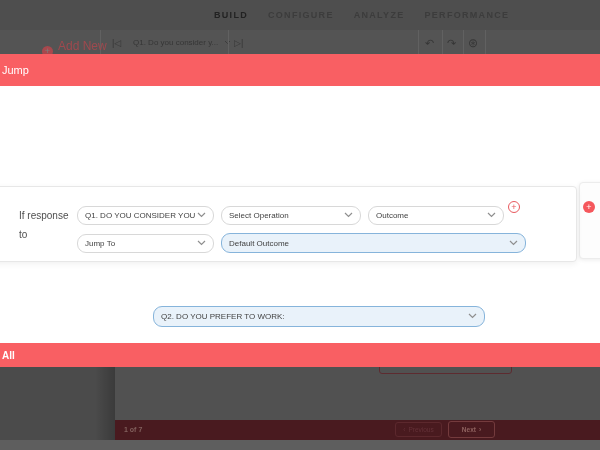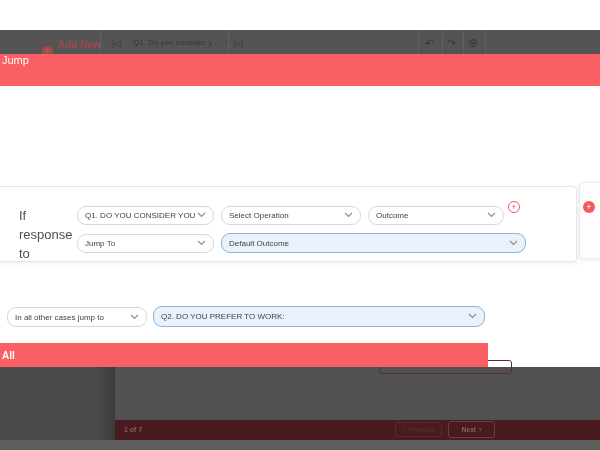--- a/index.html
+++ b/index.html
@@ -12,38 +12,38 @@
          display:flex; align-items:center; gap:20px; padding-left:214px; }
   .nav .tab { font-size:9px; font-weight:bold; letter-spacing:1.3px; color:#3c3c3c; cursor:default; }
   .nav .tab.active { color:#222; }
 
   .toolbar { position:absolute; left:0; top:30px; width:600px; height:26px; background:#545454;
              border-bottom:1px solid #3f3f3f;text-align:right; }
   .tb-sep { position:absolute; top:0; width:1px; height:26px; background:#616161; }
   .tb-item { position:absolute; top:0; height:26px; line-height:26px; color:#363636; font-size:8px; }
   .addnew-circle { position:absolute; left:42px; top:46px; width:11px; height:11px; border-radius:50%;
                    background:#a8484d; color:#7e7e7e; font-size:9px; line-height:10px; text-align:center; }
-  .addnew-label { position:absolute; left:58px; top:39px; font-size:10px; font-weight:bold; color:#9f494e; }
+  .addnew-label { position:absolute; left:58px; top:39px; font-size:12px; font-weight:normal; color:#9f494e; }
   .q-chev { display:inline-block; margin-left:6px; }
 
   
   .modal-header { position:absolute; left:0; top:54px; width:600px; height:32px; background:#f95f63;
-                  color:#fff; font-size:11px; display:flex; padding-left:2px; z-index:5; }
+                  color:#fff; font-size:11px; display:flex; align-items:center; padding-left:2px; z-index:5; }
   .modal-body { position:absolute; left:0; top:86px; width:600px; height:257px; background:#fff; }
-  .modal-footer { position:absolute; left:0; top:343px; width:488px; height:24px; background:#f95f63;
+  .modal-footer { position:absolute; left:0; top:343px; width:600px; height:24px; background:#f95f63;
                   color:#fff; font-size:10px; font-weight:bold; display:flex; align-items:center;
                   padding-left:2px; z-index:5; }
 
   
   .bg-card { position:absolute; left:579px; top:96px; width:40px; height:77px; background:#fdfdfd;
              border:1px solid #ececec; border-radius:4px; box-shadow:0 1px 4px rgba(0,0,0,.08); }
   .cond-card { position:absolute; left:-22px; top:100px; width:599px; height:76px; background:#fff;
                border:1px solid #e7e7e7; border-radius:4px; box-shadow:0 2px 6px rgba(0,0,0,.06); }
   .if-label { position:absolute; left:40px; top:19px; width:56px; height:19px; line-height:19px;
-              font-size:13px; color:#4f4f4f; }
+              font-size:10px; color:#4f4f4f; }
   .sel { position:absolute; height:19px; background:#fff; border:1px solid #d8d8d8; border-radius:9px;
          display:flex; align-items:center; justify-content:space-between; padding:0 7px;
          font-size:8px; color:#424242; cursor:pointer; }
   .sel .txt { white-space:nowrap; overflow:hidden; }
   .sel.blue { background:#e9f2fa; border:1.5px solid #86b4db; height:20px; }
   .plus-outline { position:absolute; left:529px; top:14px; width:12px; height:12px; border:1px solid #e8595e;
                   border-radius:50%; color:#e8595e; font-size:9px; line-height:10px; text-align:center; cursor:pointer; }
   .plus-solid { position:absolute; left:583px; top:115px; width:12px; height:12px; background:#f5575c;
                 border-radius:50%; color:#fff; font-size:9px; line-height:12px; text-align:center;
                 cursor:pointer; z-index:6; }
@@ -62,20 +62,26 @@
           justify-content:center; gap:3px; cursor:pointer; }
   .pill.prev { left:280px; top:2px; width:47px; height:15px; border:1px solid #5c282d; color:#643138; }
   .pill.next { left:333px; top:1px; width:47px; height:17px; border:1px solid #743b3d; color:#8f625f; font-weight:bold; }
   .bottom-strip { position:absolute; left:0; top:440px; width:600px; height:10px; background:#5e5e5e; }
 </style>
 </head>
 <body>
 
 <div class="stage">
 
+  <div class="nav">
+    <span class="tab active">BUILD</span>
+    <span class="tab">CONFIGURE</span>
+    <span class="tab">ANALYZE</span>
+    <span class="tab">PERFORMANCE</span>
+  </div>
 
   <div class="toolbar">
     <div class="tb-sep" style="left:100px"></div>
     <span class="tb-item" style="left:112px;font-size:9px">|◁</span>
     <span class="tb-item" style="left:133px">
       <span>Q1. Do you consider y...</span><span class="q-chev"><svg width="7" height="5" viewBox="0 0 7 5">
             <path d="M1 1l2.5 2.5L6 1" fill="none" stroke="#3c3c3c" stroke-width="1"></path>
           </svg></span>
     </span>
     <div class="tb-sep" style="left:228px"></div>
@@ -134,26 +140,20 @@
       <div class="sel blue" style="left:242px;top:46px;width:305px">
         <span class="txt">Default Outcome</span>
         <span><svg width="9" height="6" viewBox="0 0 9 6">
               <path d="M1 1l3.5 3.5L8 1" fill="none" stroke="#8f8f8f" stroke-width="1.2"></path>
             </svg></span>
       </div>
     </div>
 
     <span class="plus-solid">+</span>
 
-    <div class="sel" style="left:7px;top:221px;width:140px;height:20px">
-      <span class="txt">In all other cases jump to</span>
-      <span><svg width="9" height="6" viewBox="0 0 9 6">
-            <path d="M1 1l3.5 3.5L8 1" fill="none" stroke="#8f8f8f" stroke-width="1.2"></path>
-          </svg></span>
-    </div>
 
     <div class="sel blue" style="left:153px;top:220px;width:332px;height:21px">
       <span class="txt">Q2. DO YOU PREFER TO WORK:</span>
       <span><svg width="9" height="6" viewBox="0 0 9 6">
             <path d="M1 1l3.5 3.5L8 1" fill="none" stroke="#8f8f8f" stroke-width="1.2"></path>
           </svg></span>
     </div>
   </div>
 
   <div class="modal-footer">

